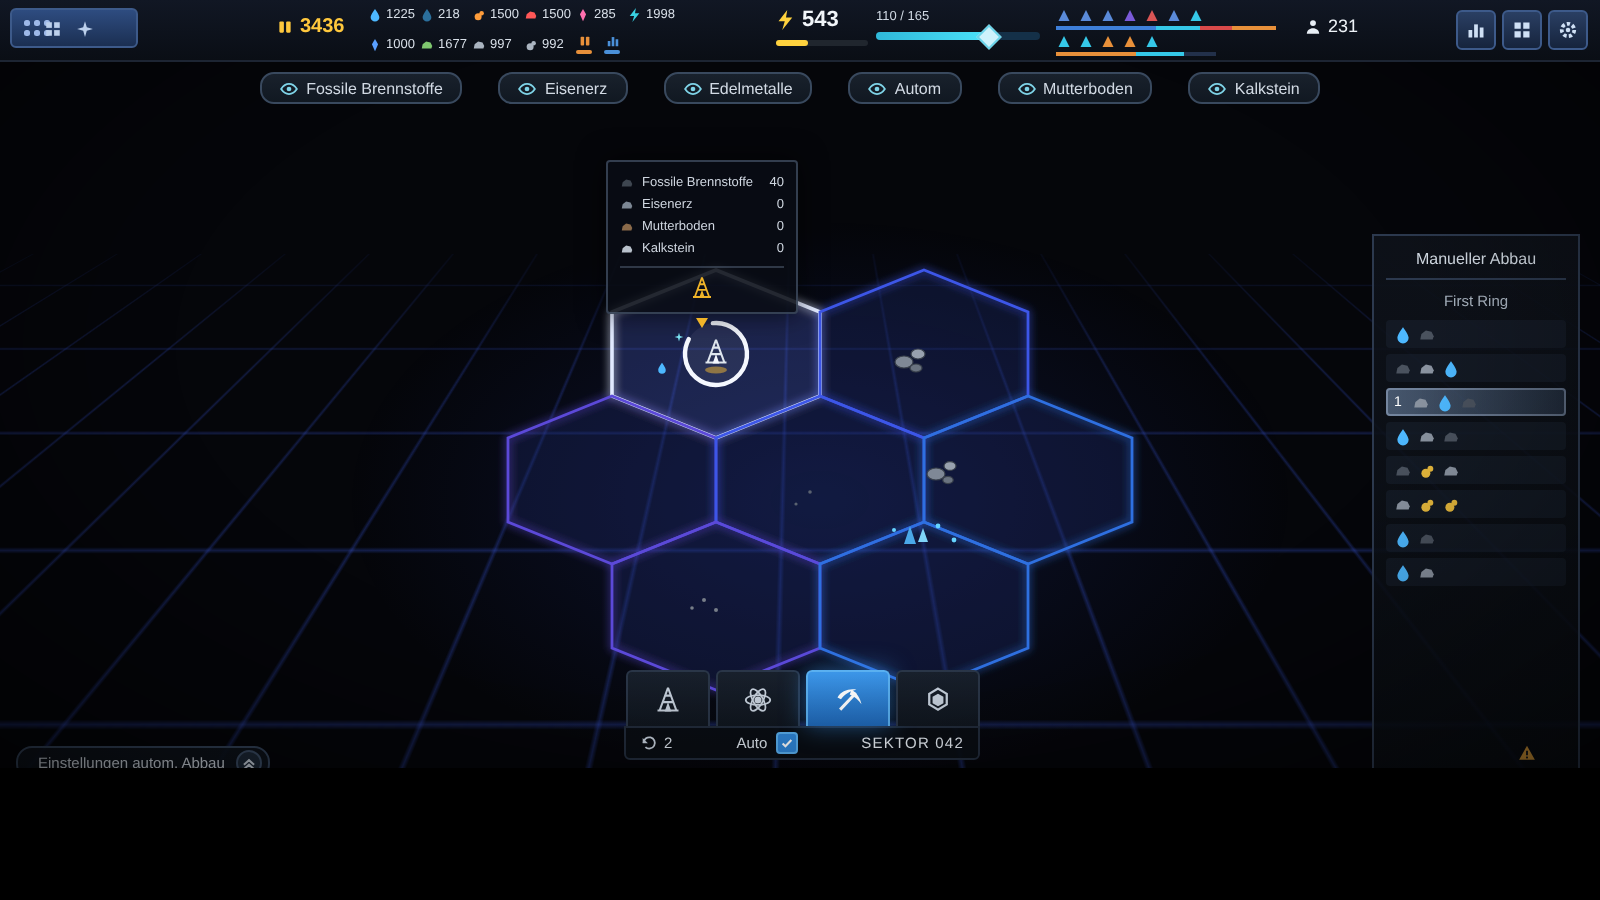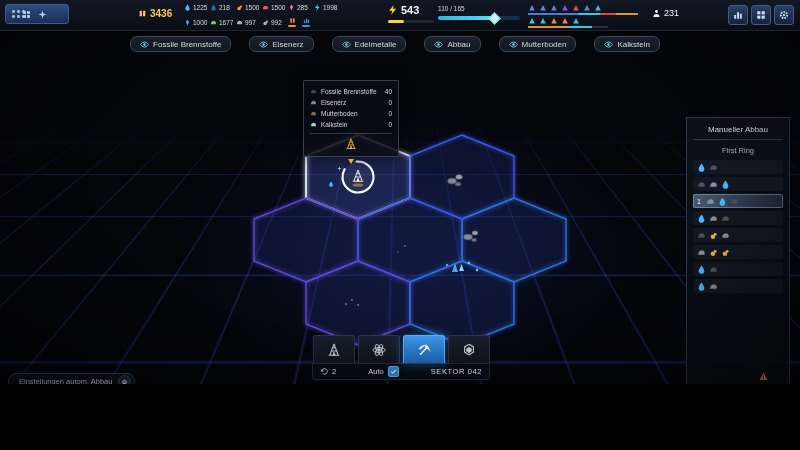--- a/index.html
+++ b/index.html
@@ -468,21 +468,21 @@
     <div class="pill">
         <svg class="ic ic9 eye" viewBox="0 0 16 16">
           <use href="#i-eye"></use>
         </svg>
         <span>Edelmetalle</span>
       </div>
     <div class="pill">
         <svg class="ic ic9 eye" viewBox="0 0 16 16">
           <use href="#i-eye"></use>
         </svg>
-        <span>Abbau</span>
+        <span>Autom</span>
       </div>
     <div class="pill">
         <svg class="ic ic9 eye" viewBox="0 0 16 16">
           <use href="#i-eye"></use>
         </svg>
         <span>Mutterboden</span>
       </div>
     <div class="pill">
         <svg class="ic ic9 eye" viewBox="0 0 16 16">
           <use href="#i-eye"></use>

